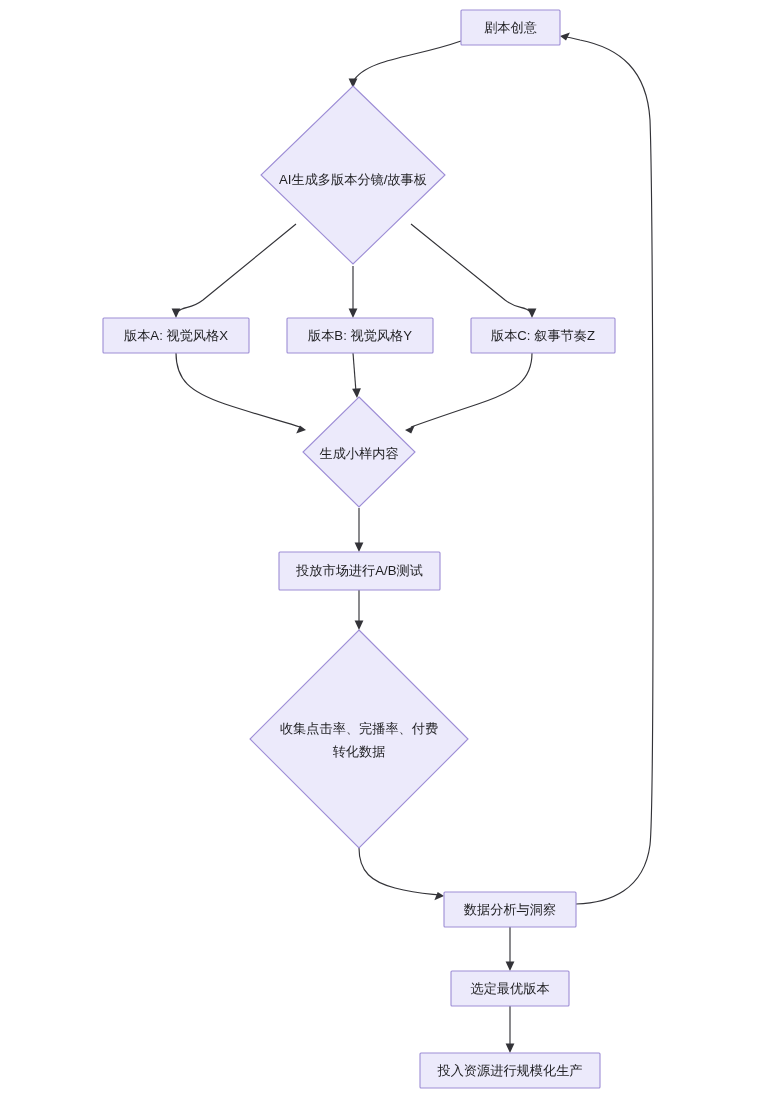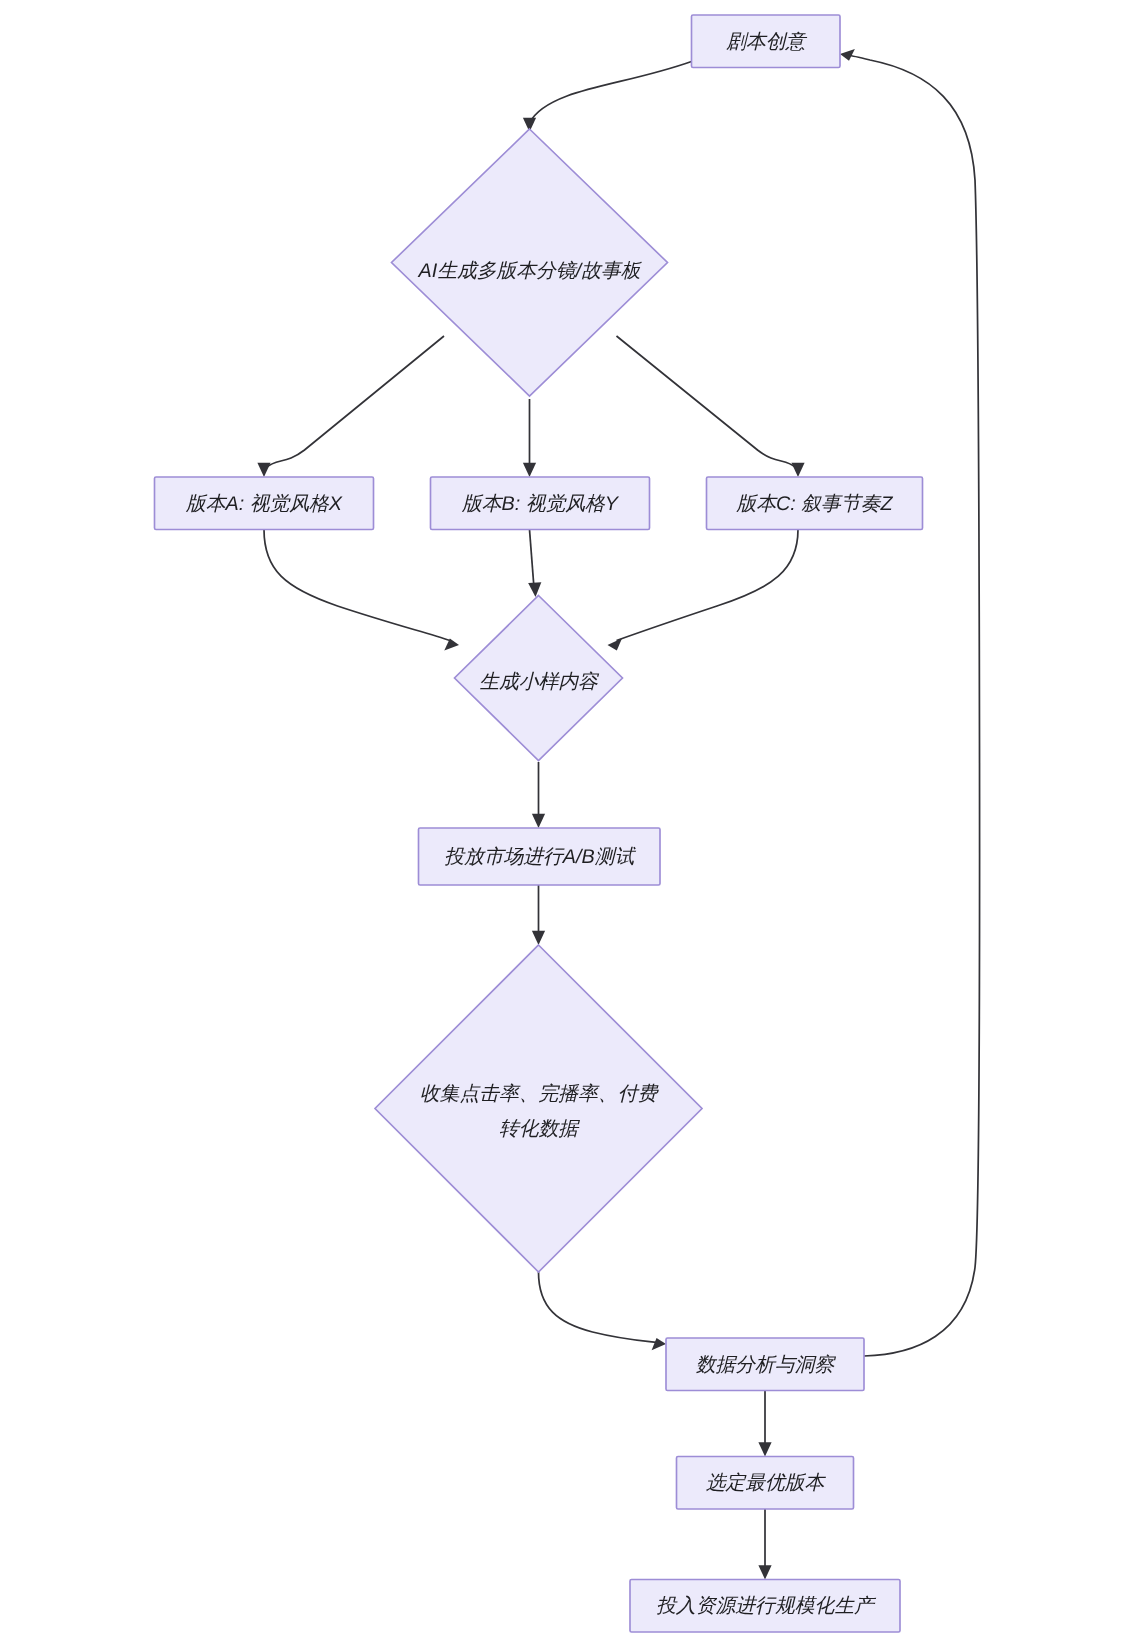--- a/index.html
+++ b/index.html
@@ -10,21 +10,20 @@
   body {
     width: 760px;
     height: 1097px;
     font-family: "Liberation Sans", "DejaVu Sans", sans-serif;
     overflow: hidden;
   }
   #flowchart-root {
     position: relative;
     width: 760px;
     height: 1097px;
-    font-style: italic;
   }
   svg#diagram {
     display: block;
     width: 760px;
     height: 1097px;
   }
   .node-shape {
     fill: #ECEAFB;
     stroke: #9D8DD6;
     stroke-width: 1.1px;

